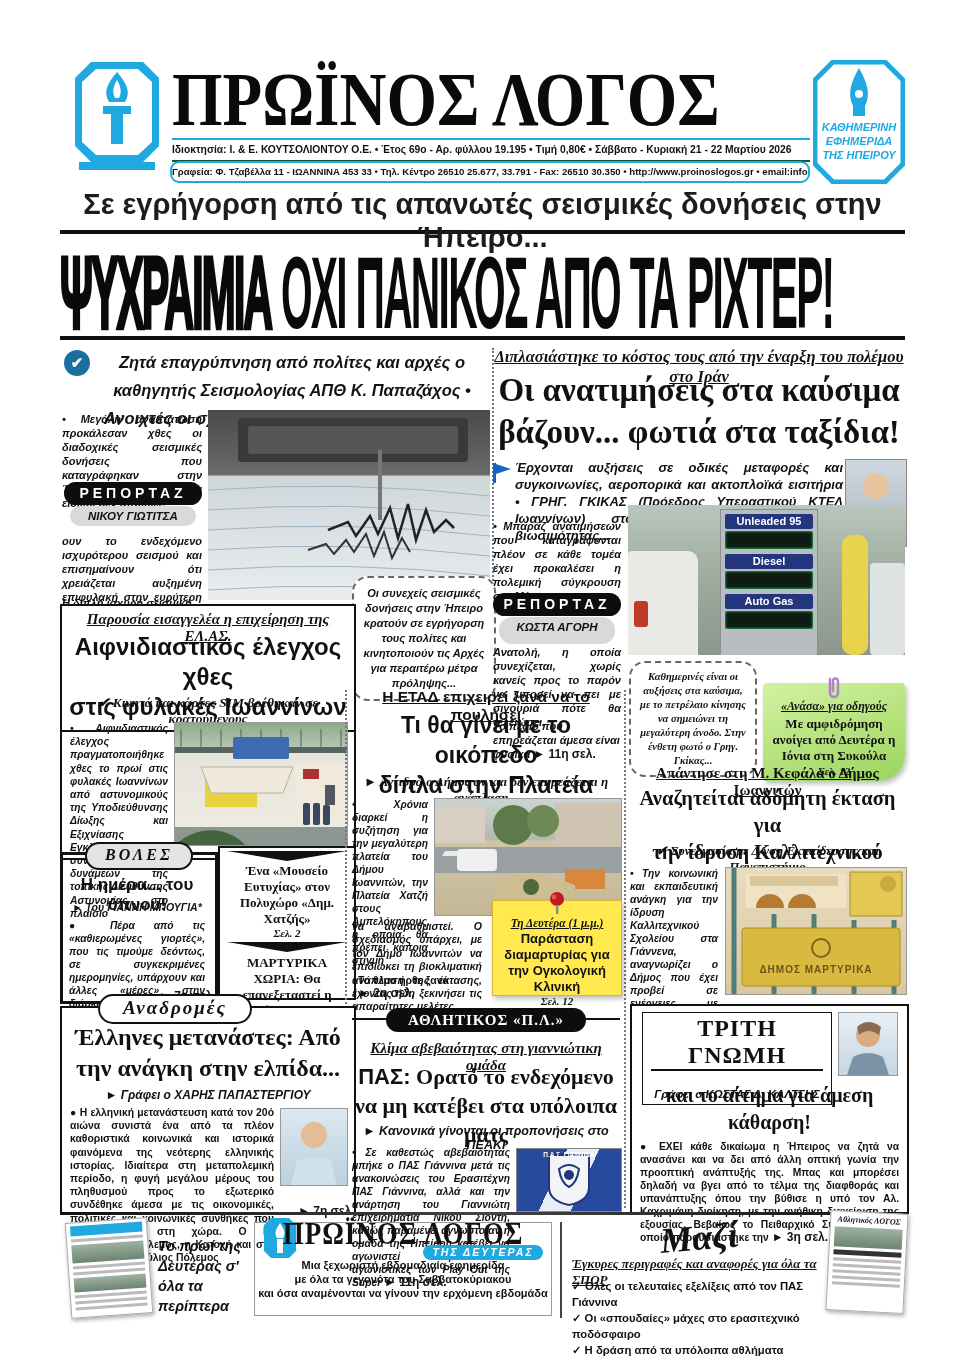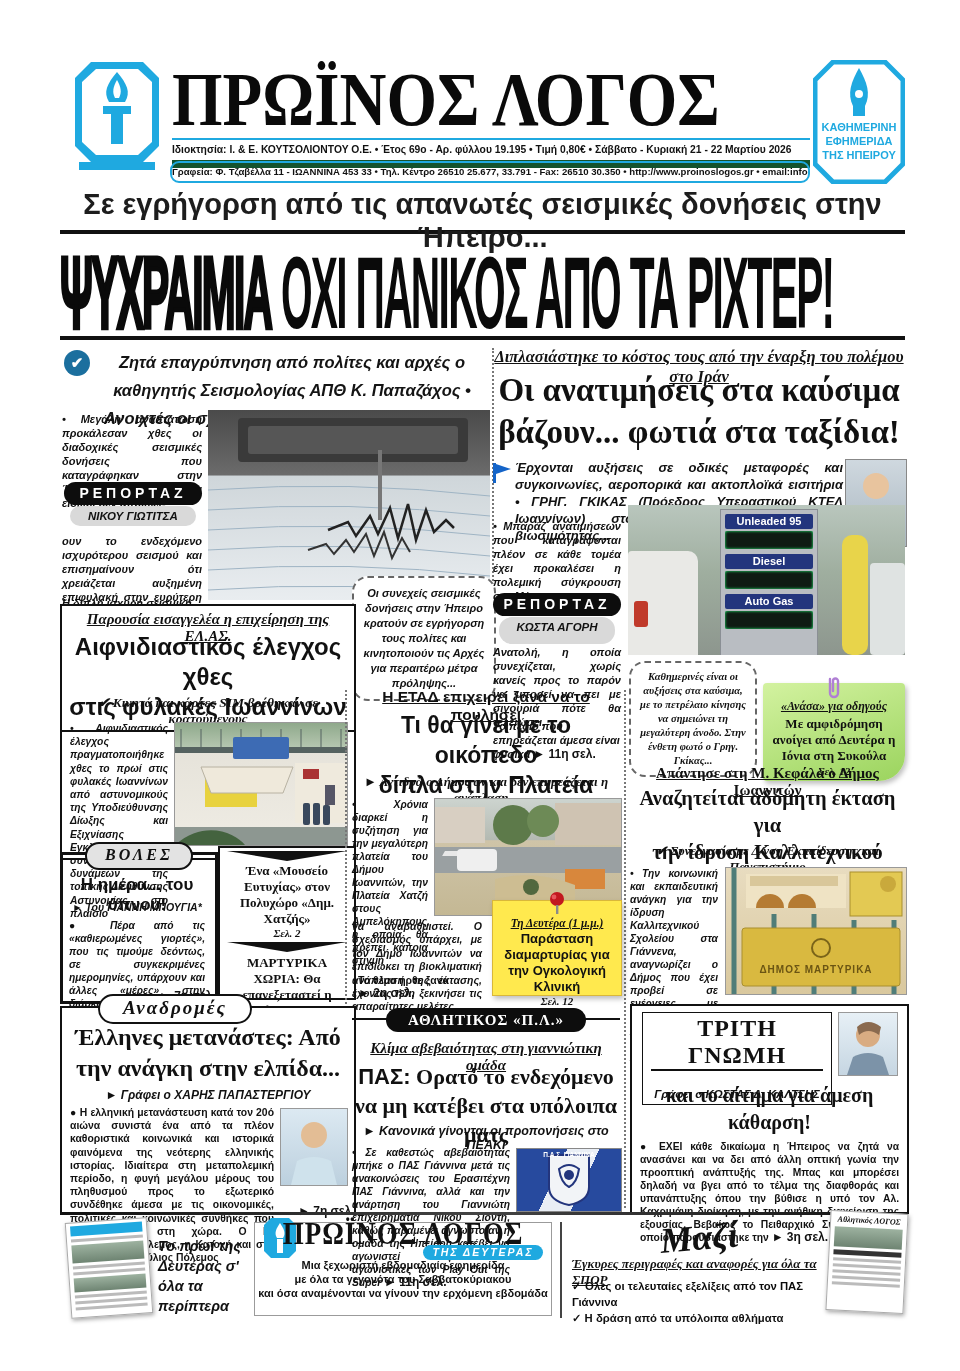--- a/index.html
+++ b/index.html
@@ -44,31 +44,31 @@
       <rect x="30" y="46" width="28" height="8" fill="#1fa9e0"></rect>
       <path d="M44 12 C34 24, 30 32, 36 42 L52 42 C58 32, 54 24, 44 12 Z" fill="#1fa9e0"></path>
       <path d="M44 20 C40 27, 39 32, 42 38 L46 38 C49 32, 48 27, 44 20 Z" fill="#ffffff"></path>
       <rect x="6" y="102" width="76" height="8" fill="#1fa9e0"></rect>
     </svg>
   </div>
 
   <div class="abs" style="left:172px;top:56px;width:640px;height:80px;overflow:visible;">
     <span class="ser" style="display:inline-block;font-weight:bold;font-size:58px;letter-spacing:0px;transform:scale(1.12,1.3);transform-origin:left top;white-space:nowrap;color:#0a0a0a;">ΠΡΩΪΝΟΣ ΛΟΓΟΣ</span>
   </div>
-  <div class="abs b" style="left:172px;top:138px;width:638px;height:20px;line-height:20px;font-size:10.3px;border-top:2px solid #1fa9e0;border-bottom:8px solid #14532d;white-space:nowrap;overflow:hidden;">Ιδιοκτησία: Ι. &amp; Ε. ΚΟΥΤΣΟΛΙΟΝΤΟΥ Ο.Ε. • Έτος 69ο - Αρ. φύλλου 19.195 • Τιμή 0,80€ • Σάββατο - Κυριακή 21 - 22 Μαρτίου 2026</div>
+  <div class="abs b" style="left:172px;top:138px;width:638px;height:20px;line-height:20px;font-size:10.3px;border-top:2px solid #1fa9e0;border-bottom:2px solid #14532d;white-space:nowrap;overflow:hidden;">Ιδιοκτησία: Ι. &amp; Ε. ΚΟΥΤΣΟΛΙΟΝΤΟΥ Ο.Ε. • Έτος 69ο - Αρ. φύλλου 19.195 • Τιμή 0,80€ • Σάββατο - Κυριακή 21 - 22 Μαρτίου 2026</div>
   <div class="abs" style="left:170px;top:161px;width:636px;height:18px;line-height:18px;font-size:9.6px;font-weight:bold;border:2px solid #1fa9e0;border-radius:9px;text-align:center;white-space:nowrap;overflow:hidden;">Γραφεία: Φ. Τζαβέλλα 11 - ΙΩΑΝΝΙΝΑ 453 33 • Τηλ. Κέντρο 26510 25.677, 33.791 - Fax: 26510 30.350 • http://www.proinoslogos.gr • email:info@proinoslogos.gr</div>
 
   <div class="abs" style="left:813px;top:60px;width:92px;height:124px;">
     <svg class="abs" style="left:0;top:0;" width="92" height="124" viewBox="0 0 92 124">
       <polygon points="20,2 72,2 90,20 90,104 72,122 20,122 2,104 2,20" fill="none" stroke="#1fa9e0" stroke-width="5"></polygon>
       <path d="M46 8 C38 22, 34 34, 40 46 L52 46 C58 34, 54 22, 46 8 Z" fill="#1fa9e0"></path>
       <circle cx="46" cy="34" r="4" fill="#ffffff"></circle>
       <rect x="40" y="46" width="12" height="10" fill="#1fa9e0"></rect>
     </svg>
-    <div class="abs ctr b cyan" style="left:8px;top:60px;width:76px;font-size:11px;line-height:14px;">ΚΑΘΗΜΕΡΙΝΗ ΕΦΗΜΕΡΙΔΑ ΤΗΣ ΗΠΕΙΡΟΥ</div>
+    <div class="abs ctr b cyan" style="left:8px;top:60px;width:76px;font-size:11px;line-height:14px;font-style:italic;">ΚΑΘΗΜΕΡΙΝΗ ΕΦΗΜΕΡΙΔΑ ΤΗΣ ΗΠΕΙΡΟΥ</div>
   </div>
 
   <div class="abs kickline" style="left:60px;top:188px;width:845px;height:36px;font-size:29px;color:#1d1d1d;border-bottom:4px solid #111;padding-bottom:6px;">Σε εγρήγορση από τις απανωτές σεισμικές δονήσεις στην Ήπειρο...</div>
 
   <div class="abs" style="left:60px;top:234px;width:845px;height:100px;overflow:visible;">
     <div style="white-space:nowrap;transform:scale(0.565,1.42);transform-origin:left top;font-size:72px;letter-spacing:-3px;color:#0a0a0a;">
       <span style="font-weight:bold;-webkit-text-stroke:3px #0a0a0a;">ΨΥΧΡΑΙΜΙΑ</span><span style="font-weight:bold;"> ΟΧΙ ΠΑΝΙΚΟΣ ΑΠΟ ΤΑ ΡΙΧΤΕΡ!</span>
     </div>
   </div>
   <div class="abs" style="left:60px;top:336px;width:845px;height:4px;background:#111;"></div>
@@ -390,20 +390,21 @@
     <div class="b ctr" style="font-size:11px;line-height:14px;">με όλα τα γεγονότα του Σαββατοκύριακου</div>
     <div class="b ctr" style="font-size:11px;line-height:14px;">και όσα αναμένονται να γίνουν την ερχόμενη εβδομάδα</div>
   </div>
 
   <div class="abs" style="left:560px;top:1222px;width:2px;height:96px;background:#444;"></div>
 
   <div class="abs ser" style="left:660px;top:1214px;width:140px;font-size:36px;font-style:italic;font-weight:bold;transform:rotate(-5deg);">Μαζί</div>
   <div class="abs ser bi underl" style="left:572px;top:1256px;width:250px;font-size:13px;">Έγκυρες περιγραφές και αναφορές για όλα τα ΣΠΟΡ</div>
   <div class="abs b" style="left:572px;top:1278px;width:250px;font-size:11.3px;line-height:16px;">
     <div style="color:#0a0a0a;">✓ Όλες οι τελευταίες εξελίξεις από τον ΠΑΣ Γιάννινα</div>
+    <div>✓ Οι «σπουδαίες» μάχες στο ερασιτεχνικό ποδόσφαιρο</div>
     <div>✓ Η δράση από τα υπόλοιπα αθλήματα</div>
   </div>
 
   <div class="abs thumb" style="left:828px;top:1212px;width:76px;height:98px;transform:rotate(3deg);">
     <div class="ser bi ctr" style="font-size:8px;margin-top:3px;">Αθλητικός ΛΟΓΟΣ</div>
     <div class="mini-photo" style="height:20px;"></div>
     <div class="mini-line" style="background:#333;height:5px;"></div>
     <div class="mini-line"></div>
       <div class="mini-line"></div>
       <div class="mini-line"></div>

